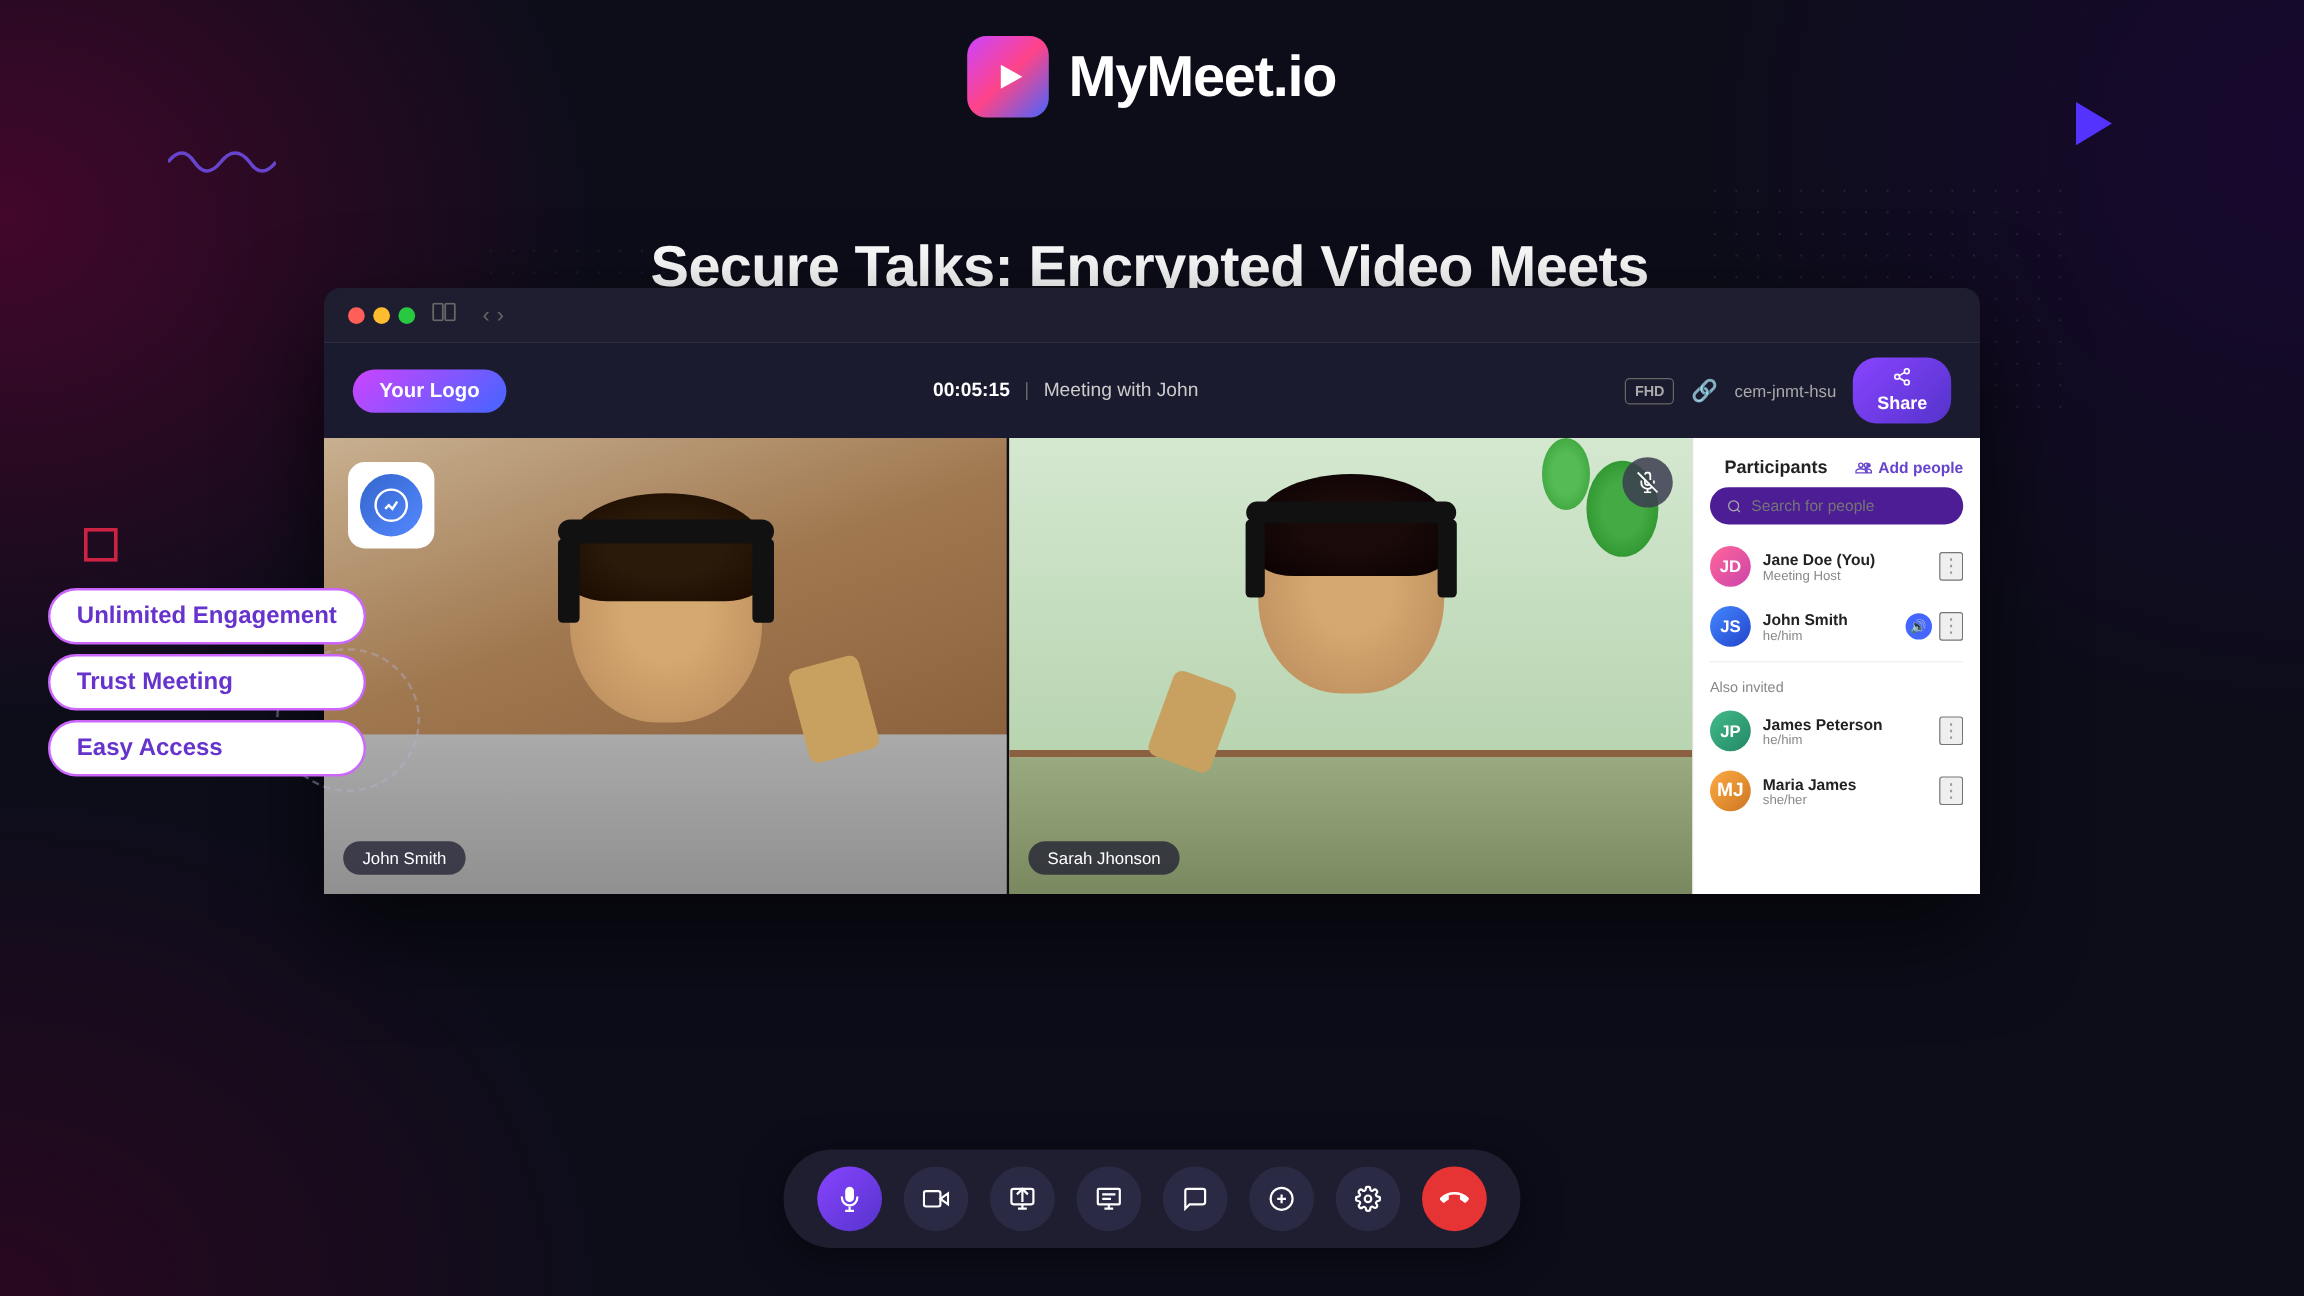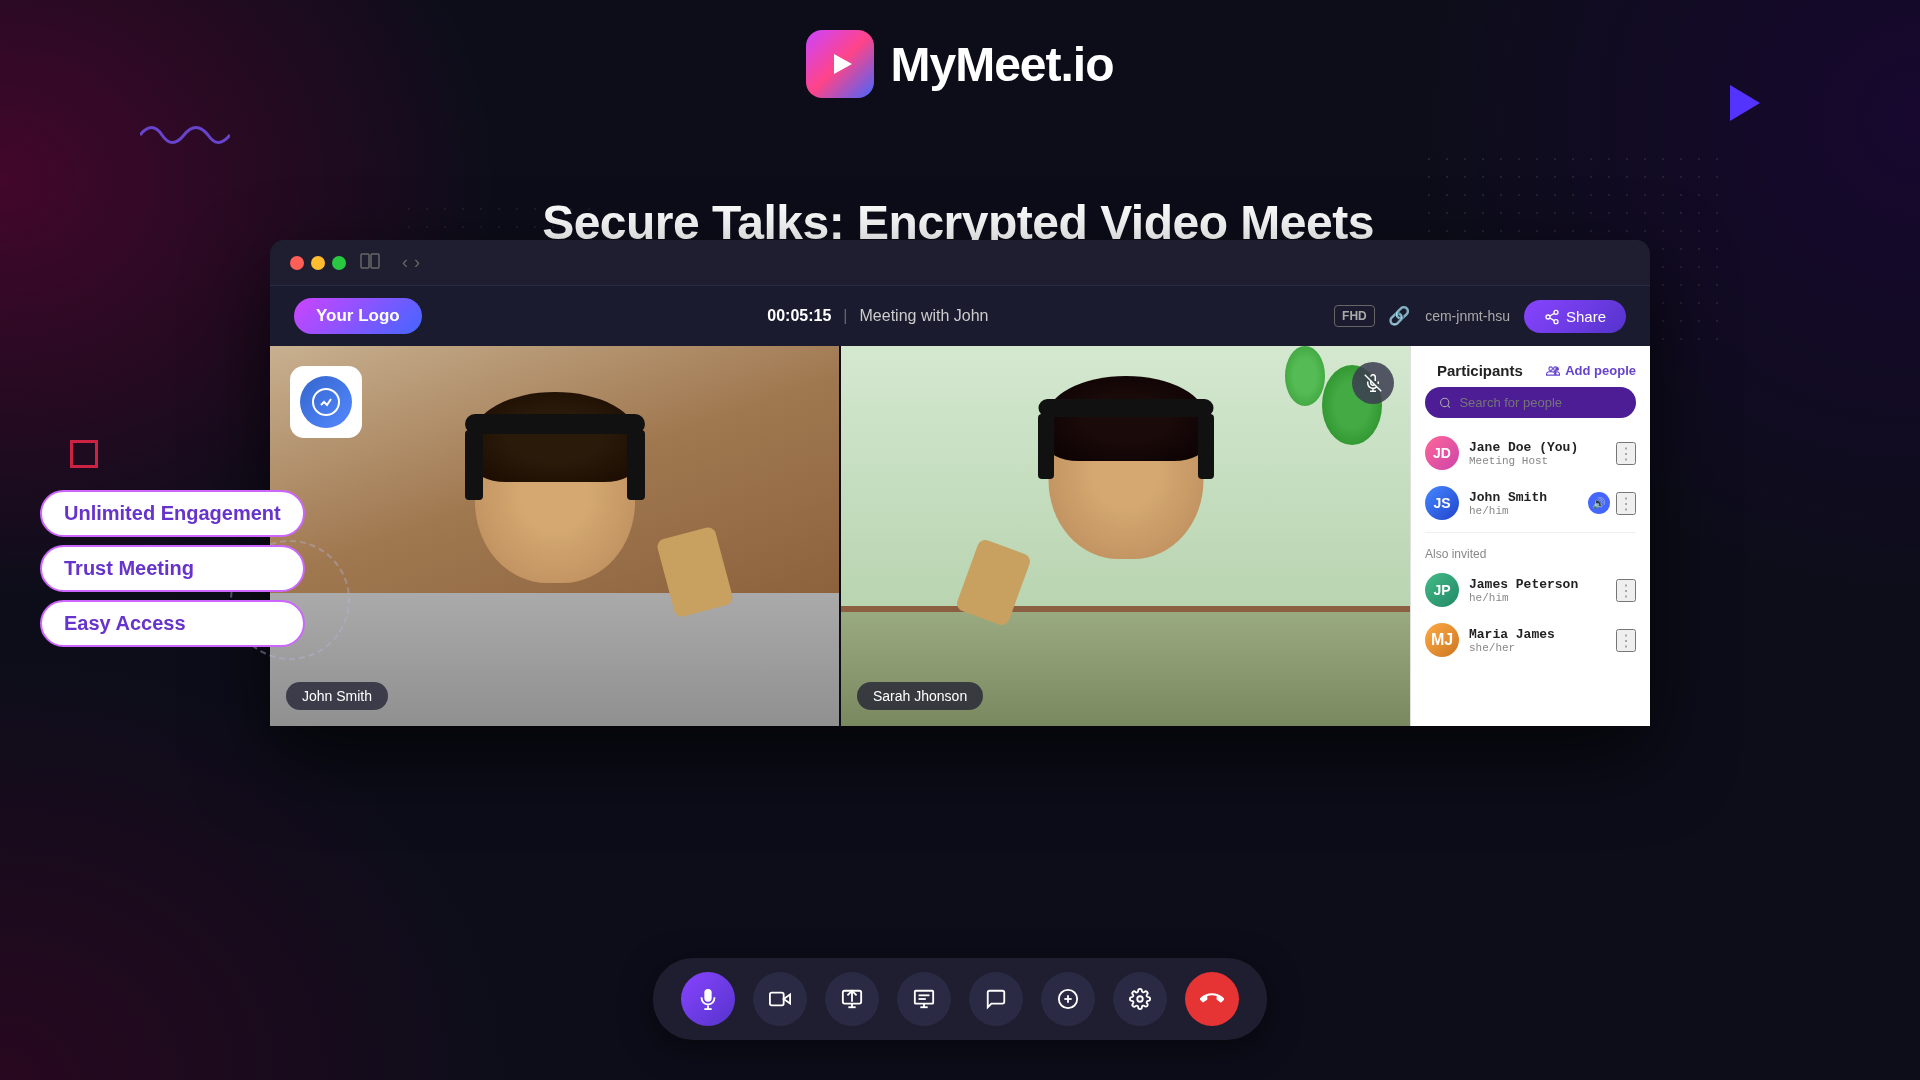--- a/index.html
+++ b/index.html
@@ -195,23 +195,23 @@
     .link-icon {
       color: #aaa; font-size: 18px;
     }
     .meeting-id {
       color: #aaa; font-size: 14px;
     }
     .share-btn {
       background: linear-gradient(135deg, #8844ff, #5533cc);
       border: none; border-radius: 20px;
       padding: 8px 20px;
-      color: white; font-size: 15px; font-weight: 400;
+      color: white; font-size: 15px; font-weight: 700;
       cursor: pointer;
-      display: flex; align-items: flex-end; gap: 6px;
+      display: flex; align-items: center; gap: 6px; flex-direction: column;
     }
 
     
     .video-grid {
       display: flex;
       height: 380px;
       position: relative;
     }
     .video-panel {
       flex: 1;
@@ -298,21 +298,21 @@
       border-radius: 50%;
       flex-shrink: 0;
       font-size: 20px;
       display: flex; align-items: center; justify-content: center;
       overflow: hidden;
     }
     .avatar-jane { background: linear-gradient(135deg, #ff6699, #cc44aa); color: white; font-size: 14px; font-weight: 700; }
     .avatar-john { background: linear-gradient(135deg, #4488ff, #2244cc); color: white; font-size: 14px; font-weight: 700; }
     .avatar-james { background: linear-gradient(135deg, #44bb88, #228866); color: white; font-size: 14px; font-weight: 700; }
     .avatar-maria { background: linear-gradient(135deg, #ffaa44, #cc7722); color: white; font-size: 16px; font-weight: 700; }
-    .participant-info { flex: 1; font-family: Liberation Mono, monospace; }
+    .participant-info { flex: 1; }
     .participant-name { font-size: 13px; font-weight: 600; color: #222; }
     .participant-role { font-size: 11px; color: #888; }
     .participant-actions { display: flex; align-items: center; gap: 6px; }
     .speaking-indicator {
       width: 22px; height: 22px;
       background: #4466ff;
       border-radius: 50%;
       display: flex; align-items: center; justify-content: center;
       font-size: 11px;
       color: white;

